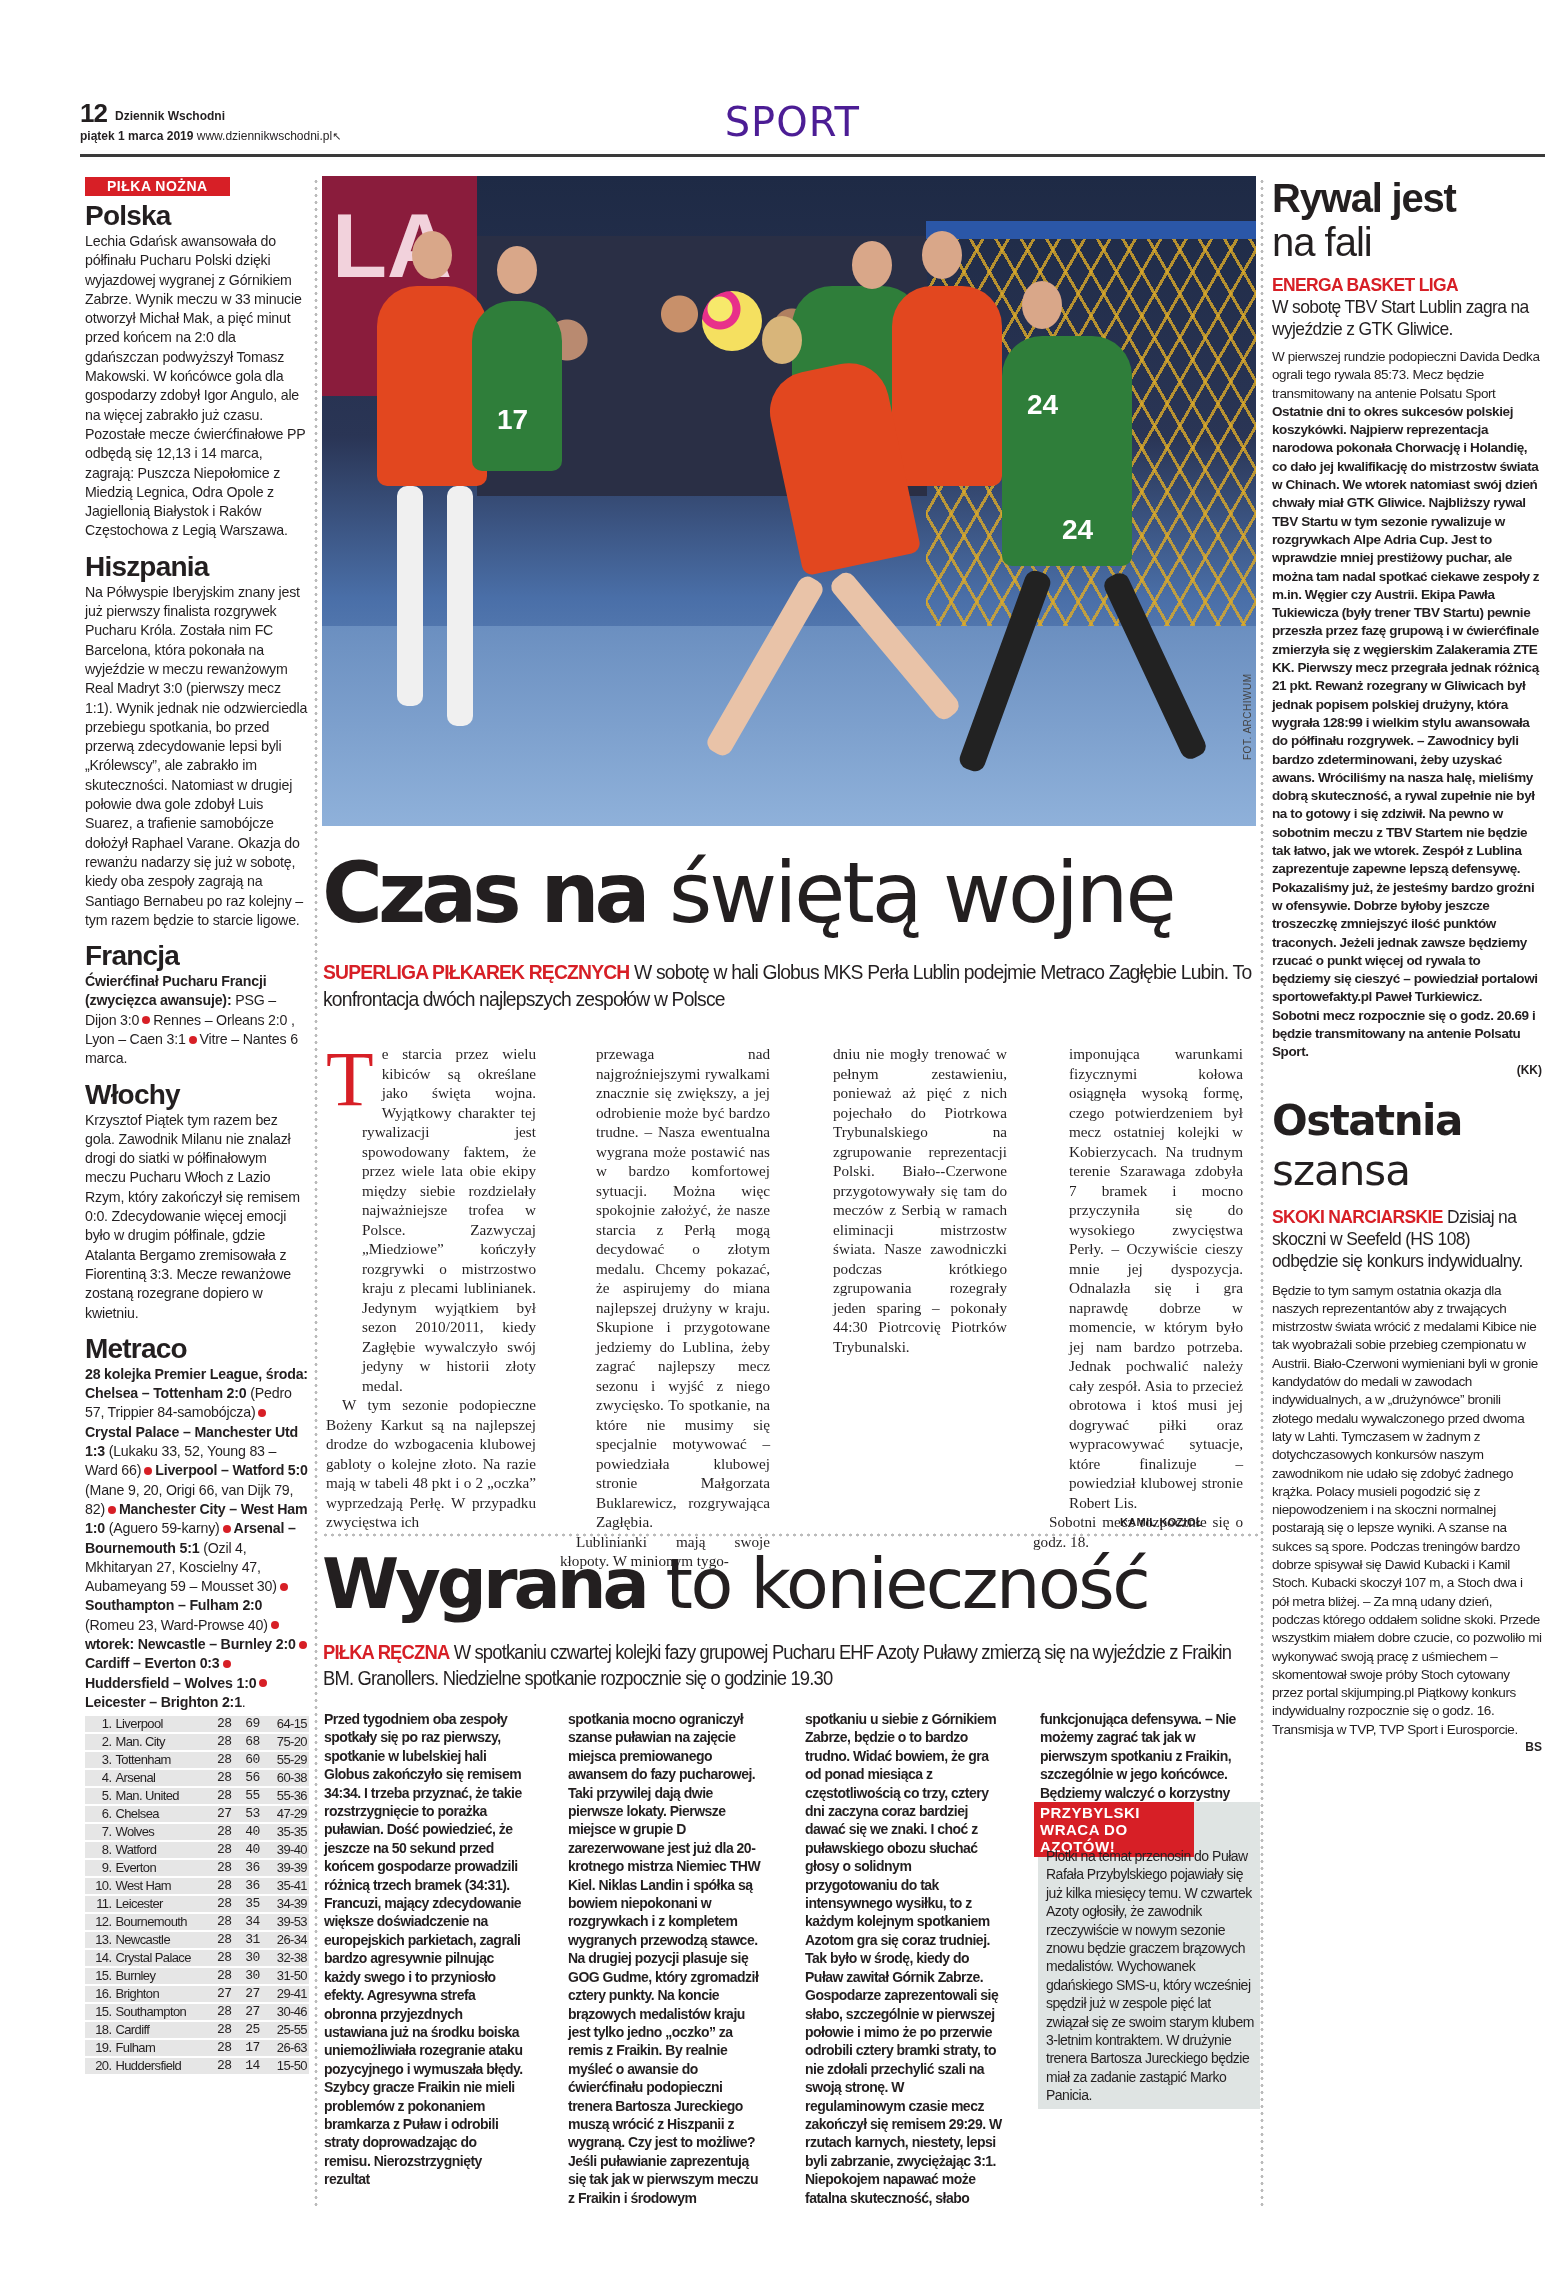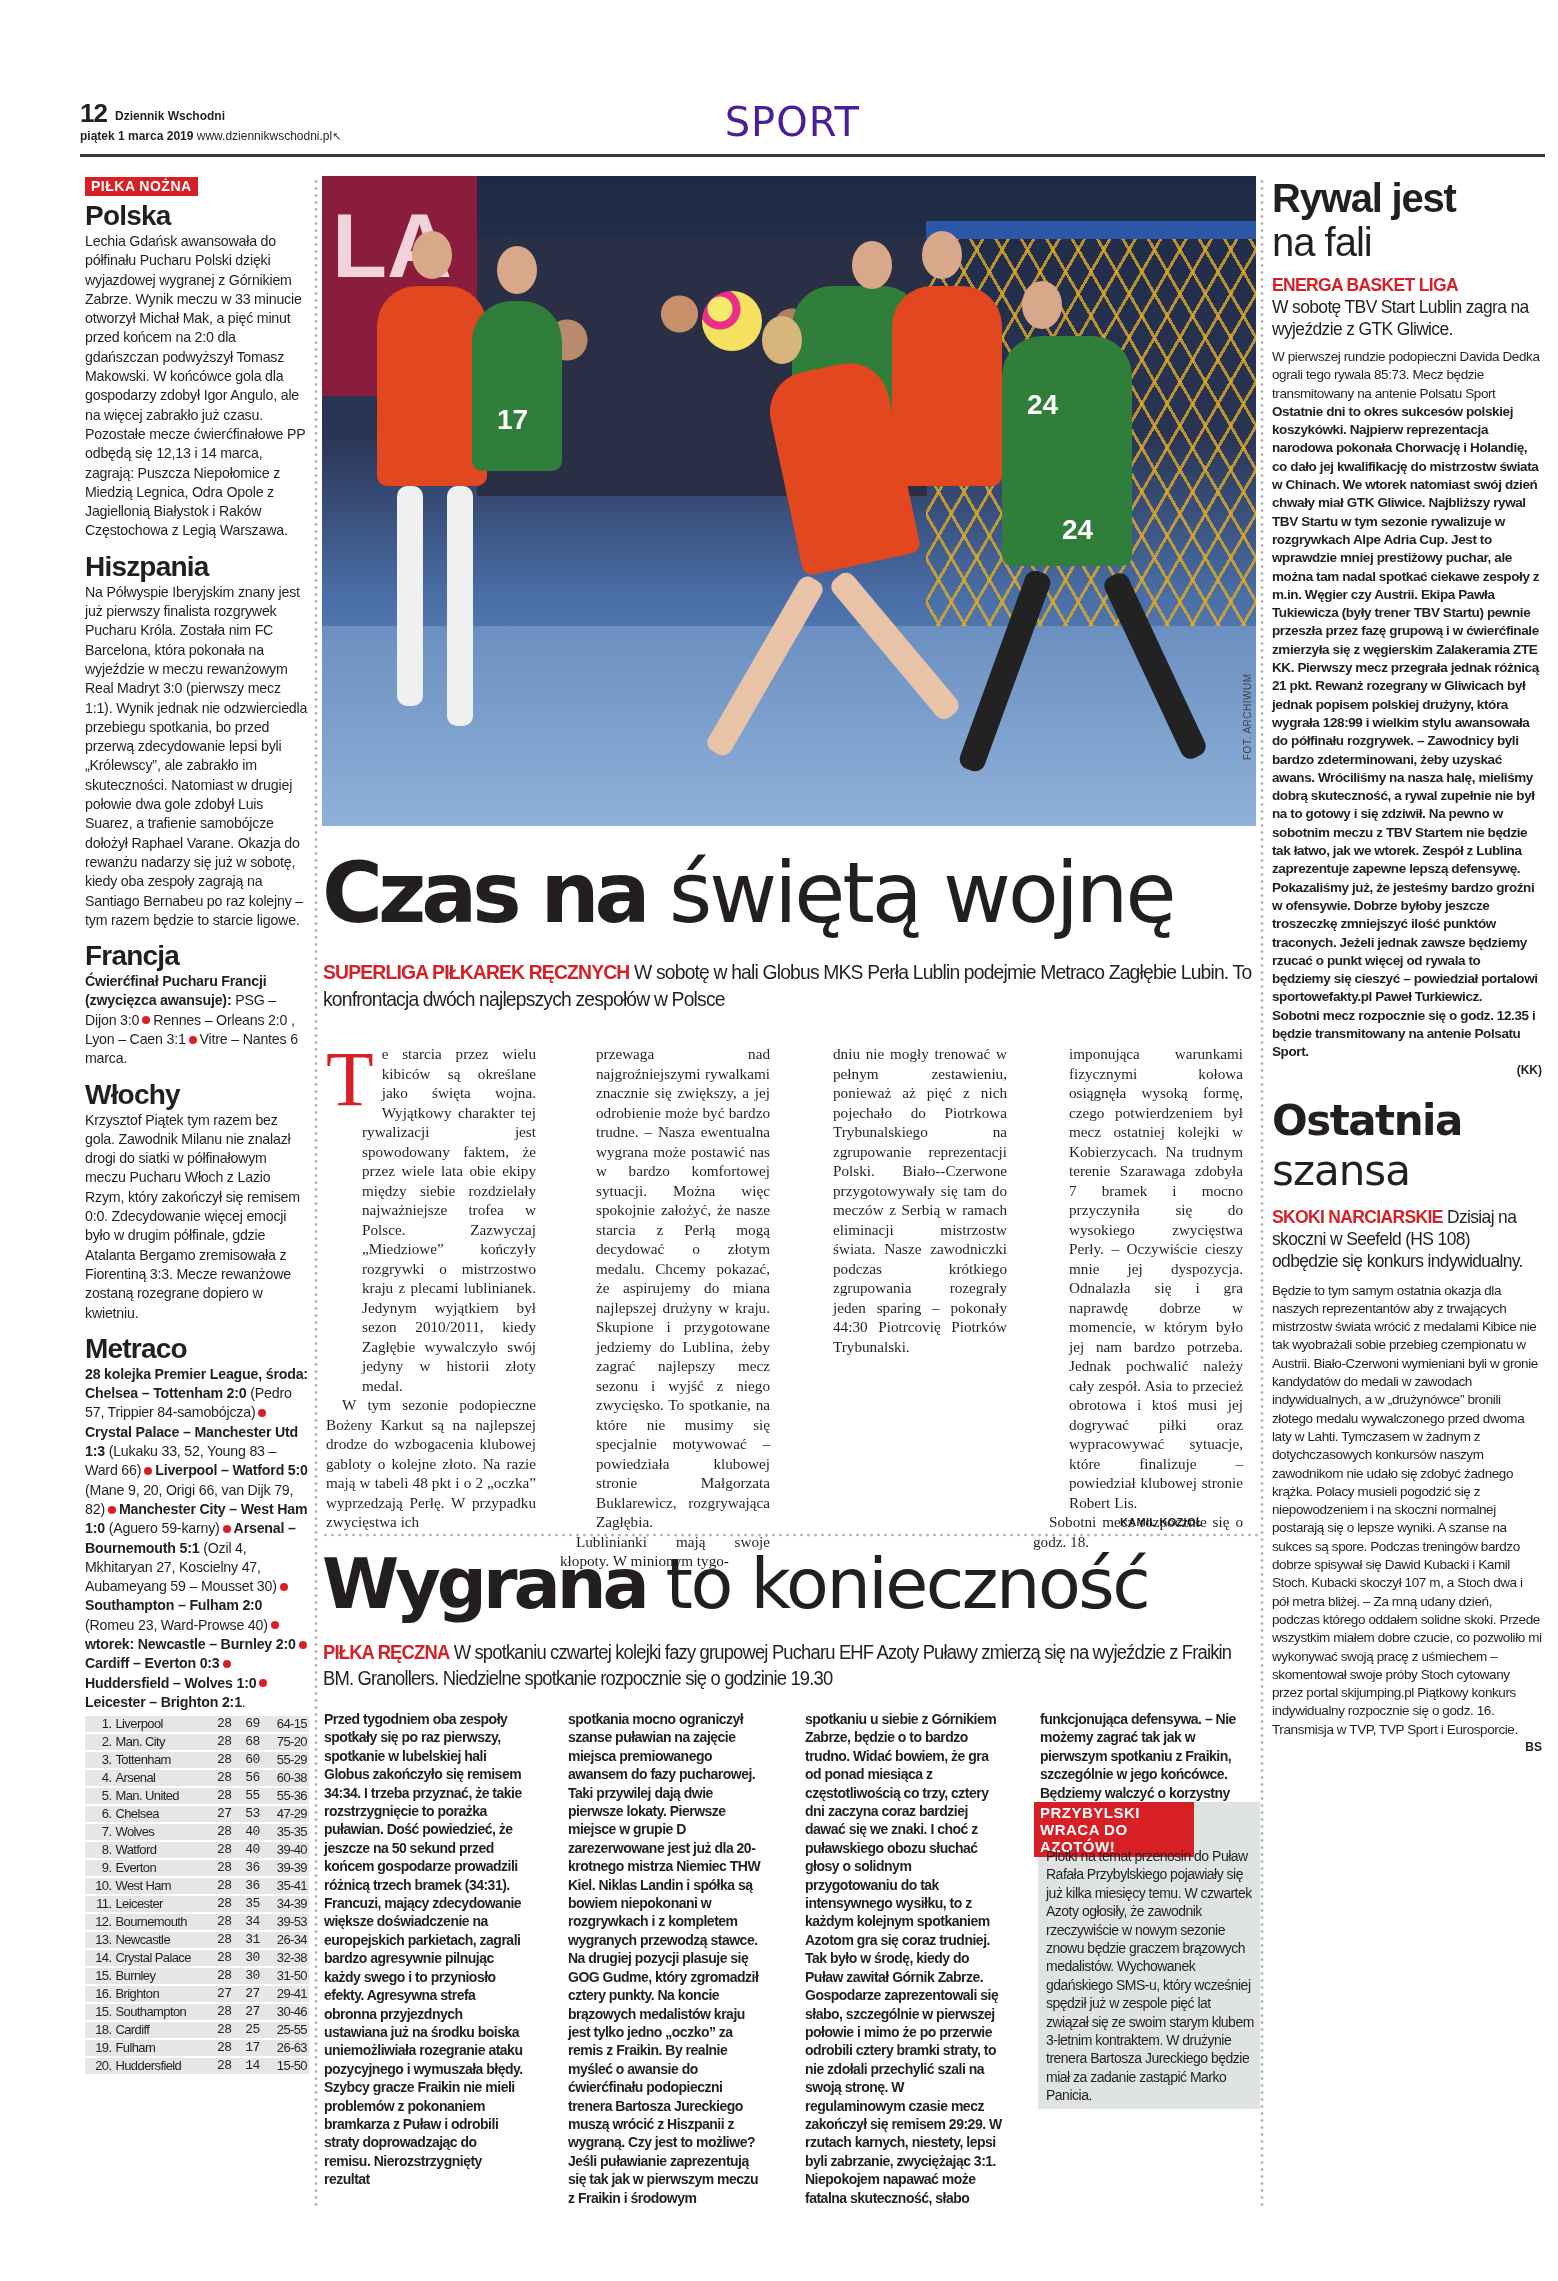--- a/index.html
+++ b/index.html
@@ -14,21 +14,21 @@
   .dateline b { font-weight: bold; }
   .section { position: absolute; right: 685px; top: 0; font: 300 40px/44px "DejaVu Sans", sans-serif; color: #4c1d95; letter-spacing: 1px; font-weight: normal; }
   .hdr-rule { position: absolute; left: 80px; top: 154px; width: 1465px; height: 3px; background: #3a3a3a; }
 
   
   .vdots { position: absolute; width: 4px; background-image: radial-gradient(circle, #bbb 1.4px, transparent 1.6px); background-size: 4px 7px; background-repeat: repeat-y; }
   .hdots { position: absolute; height: 4px; background-image: radial-gradient(circle, #bbb 1.4px, transparent 1.6px); background-size: 7px 4px; background-repeat: repeat-x; }
 
   
   .leftcol { position: absolute; left: 85px; top: 177px; width: 225px; }
-  .redtag { display: inline-block; background: #d71f26; color: #fff; font: bold 14px/17px "Liberation Sans", sans-serif; padding: 1px 6px; letter-spacing: 0.5px; }
+  .redtag { display: inline-block; background: #d71f26; color: #fff; font: bold 14px/17px "Liberation Sans", sans-serif; padding: 1px 22px; letter-spacing: 0.5px; }
   .lh { font: bold 28px/32px "Liberation Sans", sans-serif; letter-spacing: -0.8px; margin-top: 4px; }
   .lp { font-size: 14.2px; line-height: 19.3px; letter-spacing: -0.2px; }
   .lp b { font-weight: bold; }
   .dot { display: inline-block; width: 8px; height: 8px; border-radius: 50%; background: #d71f26; margin: 0 3px 1px; vertical-align: middle; }
   .gap { height: 6px; }
 
   table.league { width: 224px; border-collapse: separate; border-spacing: 0 2px; margin-top: 2px; font: 13px/16px "Liberation Sans", sans-serif; letter-spacing: -0.6px; }
   table.league td { background: #e6e6e6; padding: 0 2px; height: 16px; white-space: nowrap; }
   table.league td.pos { text-align: right; width: 30px; }
   table.league td.team { width: 100px; }
@@ -376,21 +376,21 @@
 <div class="rcol">
   <div class="rh1">Rywal jest</div>
   <div class="rh2">na fali</div>
   <div class="rlead">
     <div class="kicker">ENERGA BASKET LIGA</div>
     <div>W sobotę TBV Start Lublin zagra na wyjeździe z GTK Gliwice.</div>
   </div>
   <div style="height:8px"></div>
   <div class="rp">W pierwszej rundzie podopieczni Davida Dedka ograli tego rywala 85:73. Mecz będzie transmitowany na antenie Polsatu Sport</div>
   <div class="rp bold">Ostatnie dni to okres sukcesów polskiej koszykówki. Najpierw reprezentacja narodowa pokonała Chorwację i Holandię, co dało jej kwalifikację do mistrzostw świata w Chinach. We wtorek natomiast swój dzień chwały miał GTK Gliwice. Najbliższy rywal TBV Startu w tym sezonie rywalizuje w rozgrywkach Alpe Adria Cup. Jest to wprawdzie mniej prestiżowy puchar, ale można tam nadal spotkać ciekawe zespoły z m.in. Węgier czy Austrii. Ekipa Pawła Tukiewicza (były trener TBV Startu) pewnie przeszła przez fazę grupową i w ćwierćfinale zmierzyła się z węgierskim Zalakeramia ZTE KK. Pierwszy mecz przegrała jednak różnicą 21 pkt. Rewanż rozegrany w Gliwicach był jednak popisem polskiej drużyny, która wygrała 128:99 i wielkim stylu awansowała do półfinału rozgrywek. – Zawodnicy byli bardzo zdeterminowani, żeby uzyskać awans. Wróciliśmy na nasza halę, mieliśmy dobrą skuteczność, a rywal zupełnie nie był na to gotowy i się zdziwił. Na pewno w sobotnim meczu z TBV Startem nie będzie tak łatwo, jak we wtorek. Zespół z Lublina zaprezentuje zapewne lepszą defensywę. Pokazaliśmy już, że jesteśmy bardzo groźni w ofensywie. Dobrze byłoby jeszcze troszeczkę zmniejszyć ilość punktów traconych. Jeżeli jednak zawsze będziemy rzucać o punkt więcej od rywala to będziemy się cieszyć – powiedział portalowi sportowefakty.pl Paweł Turkiewicz.</div>
-  <div class="rp bold">Sobotni mecz rozpocznie się o godz. 12.35 i będzie transmitowany na antenie Polsatu Sport.</div>
+  <div class="rp bold">Sobotni mecz rozpocznie się o godz. 20.69 i będzie transmitowany na antenie Polsatu Sport.</div>
   <div class="rsig">(KK)</div>
 
   <div class="rh1b">Ostatnia</div>
   <div class="rh2b">szansa</div>
   <div class="rlead">
     <span class="kicker">SKOKI NARCIARSKIE</span>
     <span>Dzisiaj na skoczni w Seefeld (HS 108) odbędzie się konkurs indywidualny.</span>
   </div>
   <div style="height:10px"></div>
   <div class="rp">Będzie to tym samym ostatnia okazja dla naszych reprezentantów aby z trwających mistrzostw świata wrócić z medalami Kibice nie tak wyobrażali sobie przebieg czempionatu w Austrii. Biało-Czerwoni wymieniani byli w gronie kandydatów do medali w zawodach indywidualnych, a w „drużynówce” bronili złotego medalu wywalczonego przed dwoma laty w Lahti. Tymczasem w żadnym z dotychczasowych konkursów naszym zawodnikom nie udało się zdobyć żadnego krążka. Polacy musieli pogodzić się z niepowodzeniem i na skoczni normalnej postarają się o lepsze wyniki. A szanse na sukces są spore. Podczas treningów bardzo dobrze spisywał się Dawid Kubacki i Kamil Stoch. Kubacki skoczył 107 m, a Stoch dwa i pół metra bliżej. – Za mną udany dzień, podczas którego oddałem solidne skoki. Przede wszystkim miałem dobre czucie, co pozwoliło mi wykonywać swoją pracę z uśmiechem – skomentował swoje próby Stoch cytowany przez portal skijumping.pl Piątkowy konkurs indywidualny rozpocznie się o godz. 16. Transmisja w TVP, TVP Sport i Eurosporcie.</div>

